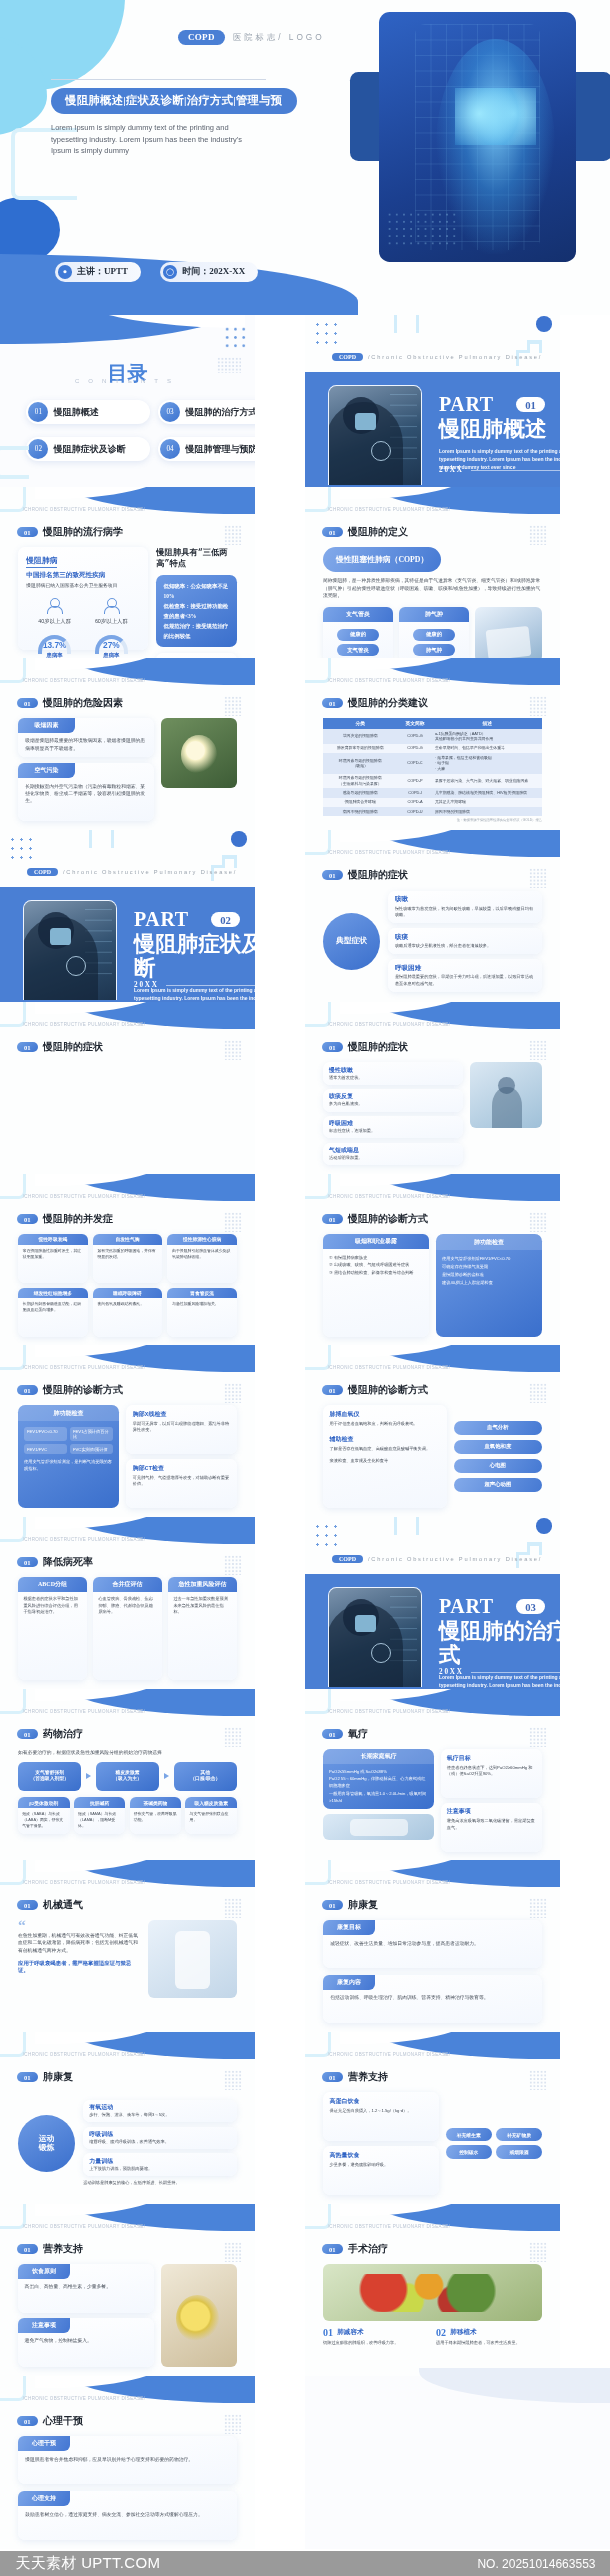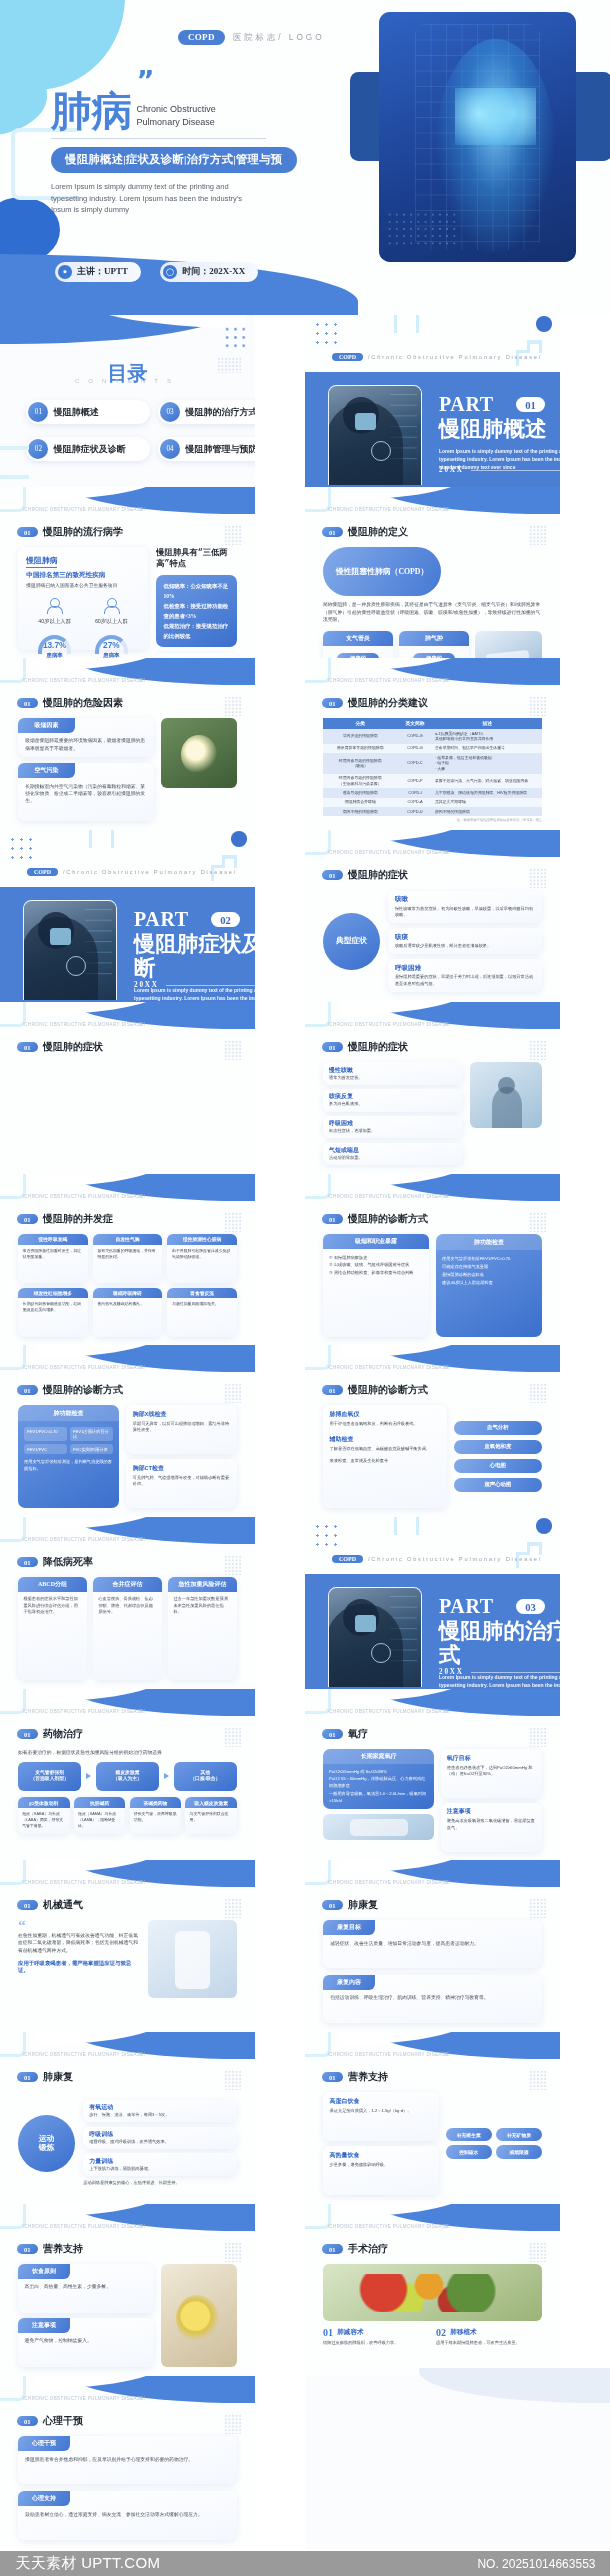--- a/index.html
+++ b/index.html
@@ -236,28 +236,20 @@
         <div class="grid-dots"></div>
       </div>
     </div>
 
     <div class="logo-row">
       <span class="pill-copd">COPD</span>
       <span class="logo-text">医院标志/ LOGO</span>
     </div>
 
     <div class="cover-title">
-      <div class="l2row">
-        <div class="l2">肺病</div>
-        <div>
-          <div class="quote">”</div>
-          <div class="eng">Chronic Obstructive</div>
-          <div class="eng">Pulmonary Disease</div>
-        </div>
-      </div>
       <div class="rule"></div>
       <span class="sub-pill">慢阻肺概述|症状及诊断|治疗方式|管理与预</span>
       <div class="lorem">Lorem Ipsum is simply dummy text of the printing and typesetting industry. Lorem Ipsum has been the industry's Ipsum is simply dummy</div>
     </div>
 
     <div class="meta-row">
       <div class="meta">
         <span class="ic">●</span>
         <span class="tx">主讲：UPTT</span>
       </div>
@@ -402,21 +394,21 @@
     <div class="tw"></div>
       <div class="tw2"></div>
       <div class="frameL"></div>
     <div class="crumb">/CHRONIC OBSTRUCTIVE PULMONARY DISEASE/</div>
     <div class="dots"></div>
     <h3>
       <span class="n">01</span>
       <span class="t">慢阻肺的定义</span>
     </h3>
     <div class="body">
-      <span class="pillblue" style="display:inline-block;padding:19px 13px;font-size:7.8px">慢性阻塞性肺病（COPD）</span>
+      <span class="pillblue" style="display:inline-block;padding:7px 13px;font-size:7.8px">慢性阻塞性肺病（COPD）</span>
       <div class="txt s8" style="margin-top:5.4px">简称慢阻肺，是一种异质性肺部疾病，其特征是由于气道异常（支气管炎、细支气管炎）和/或肺泡异常（肺气肿）引起的慢性呼吸道症状（呼吸困难、咳嗽、咳痰和/或急性加重），导致持续进行性加重的气流受限。</div>
       <div style="display:flex;gap:6px;margin-top:7.2px;align-items:stretch">
         <div class="card" style="width:70px;padding:0 0 6px">
           <div class="bluehead s10" style="padding:3px 0">支气管炎</div>
           <div style="display:flex;flex-direction:column;align-items:center;gap:3.6px;margin-top:7.2px">
             <span class="pillblue s9" style="padding:2.4px 13px">健康的</span>
             <span class="pillblue s9" style="padding:2.4px 10.7px">支气管炎</span>
           </div>
         </div>
         <div class="card" style="width:70px;padding:0 0 6px">

